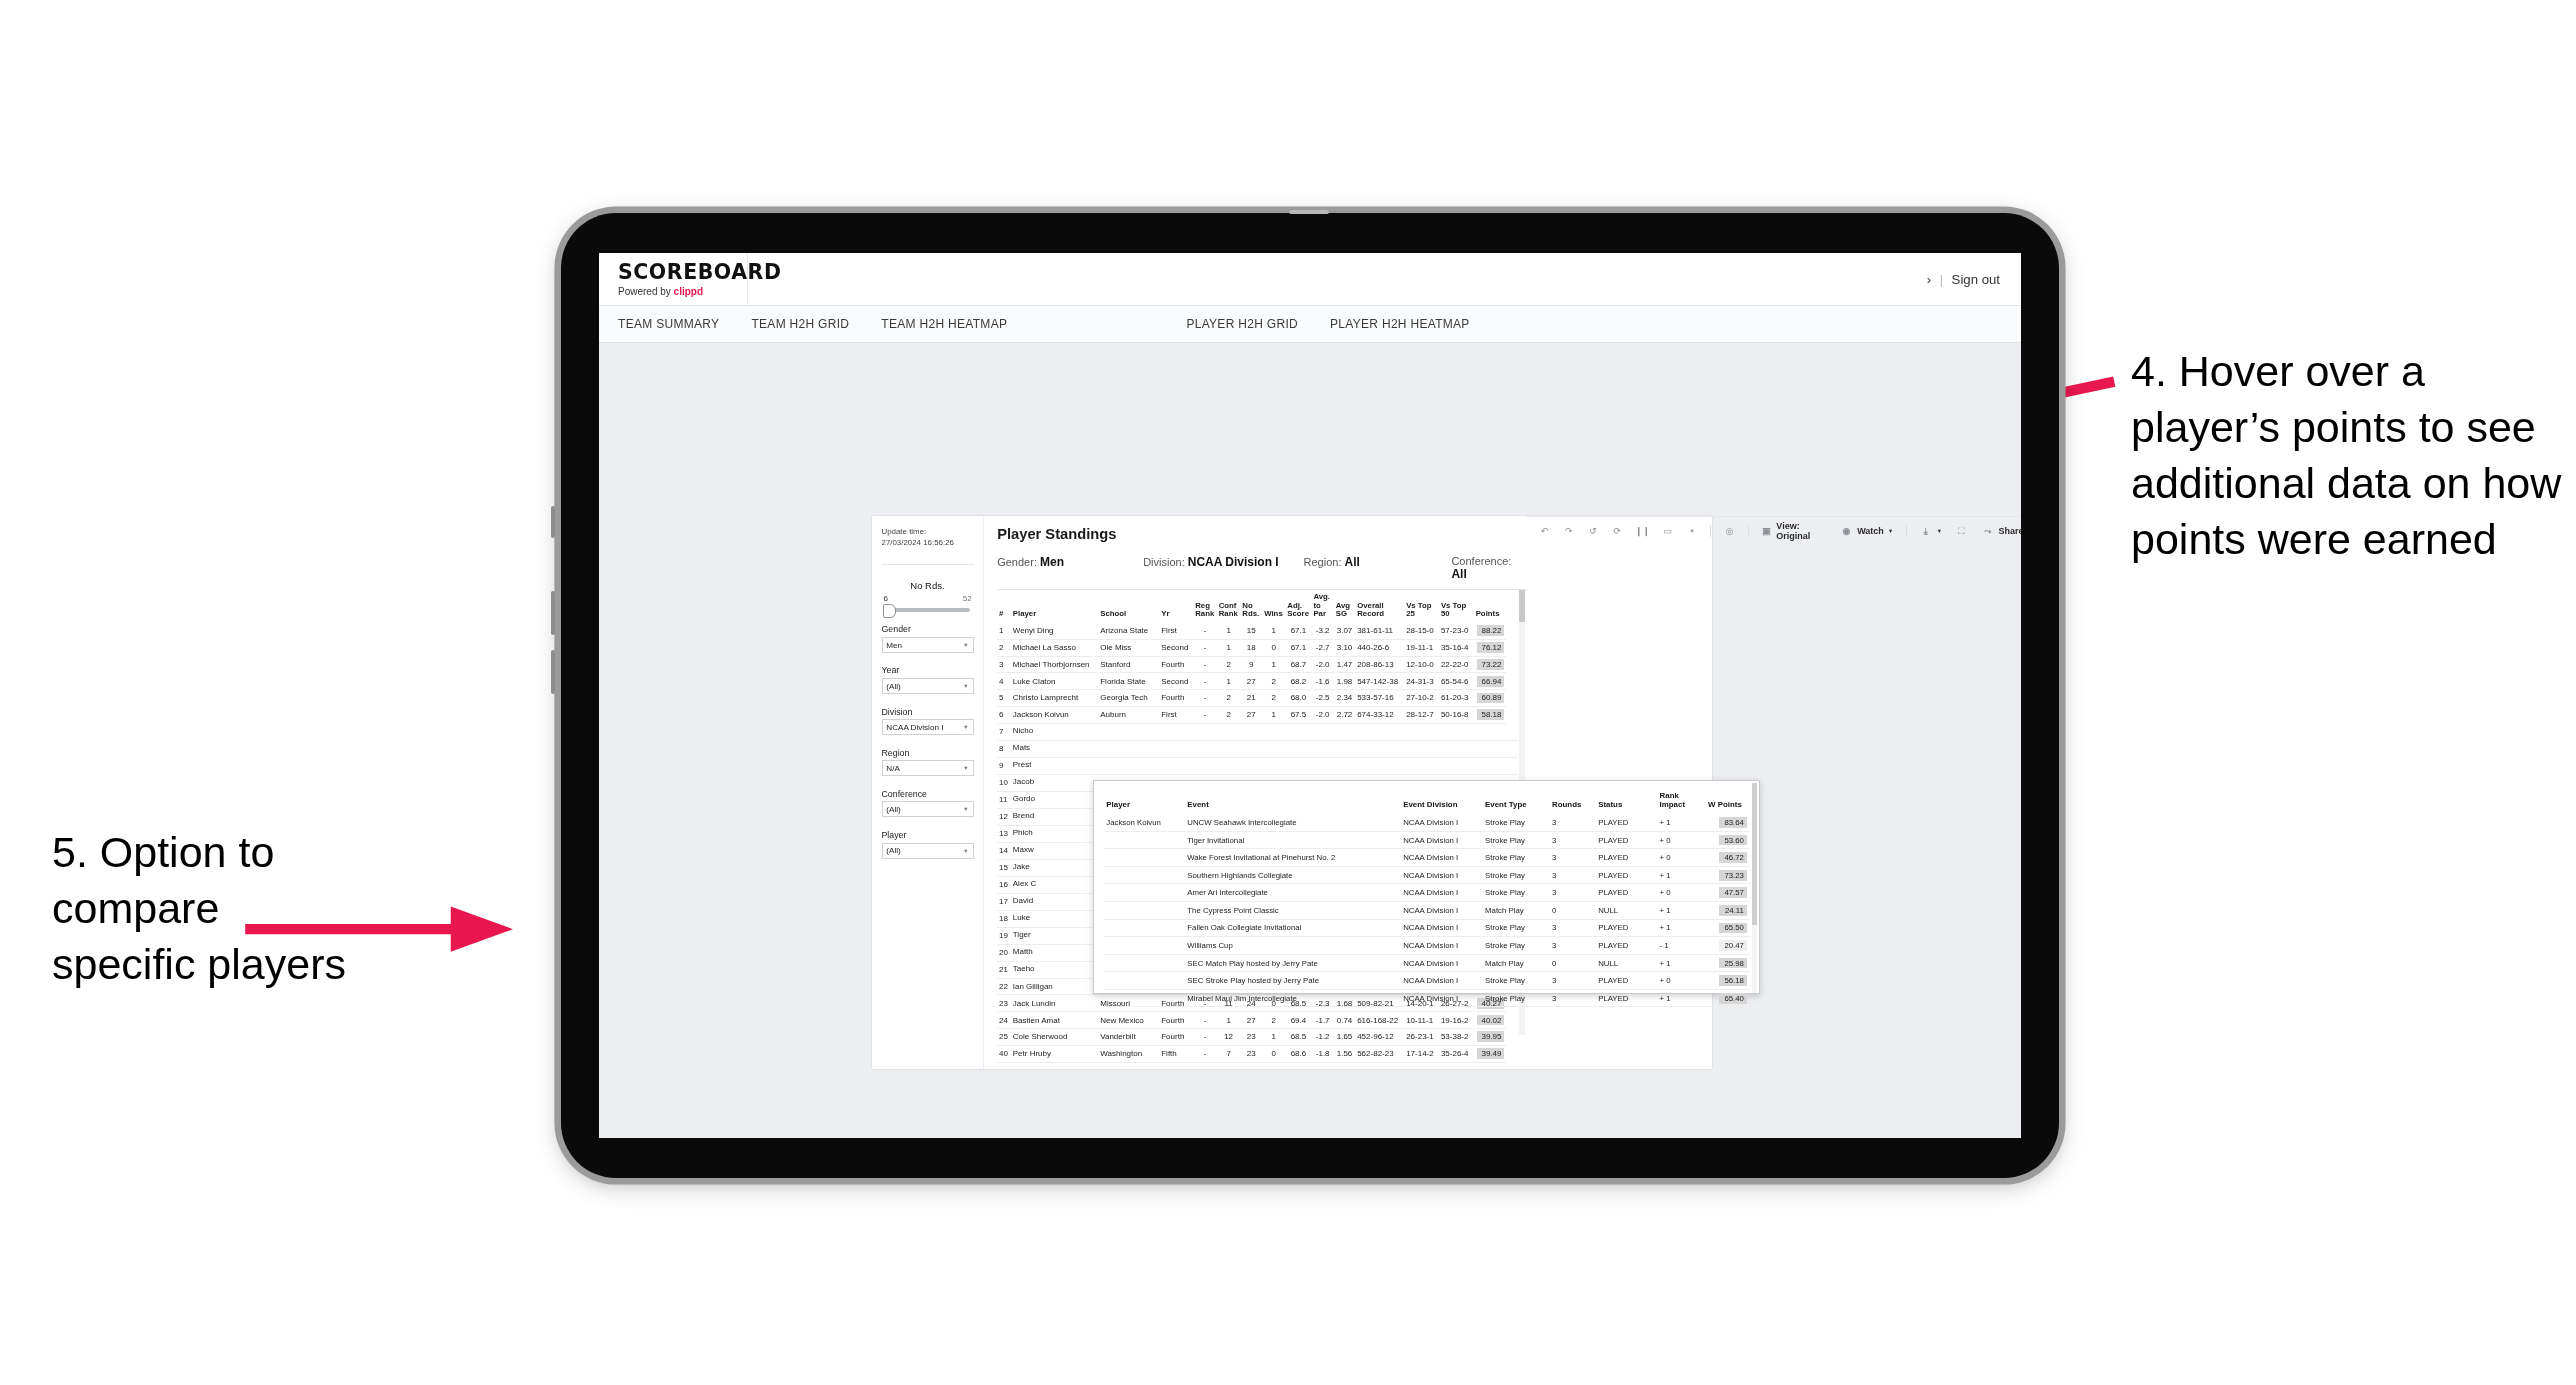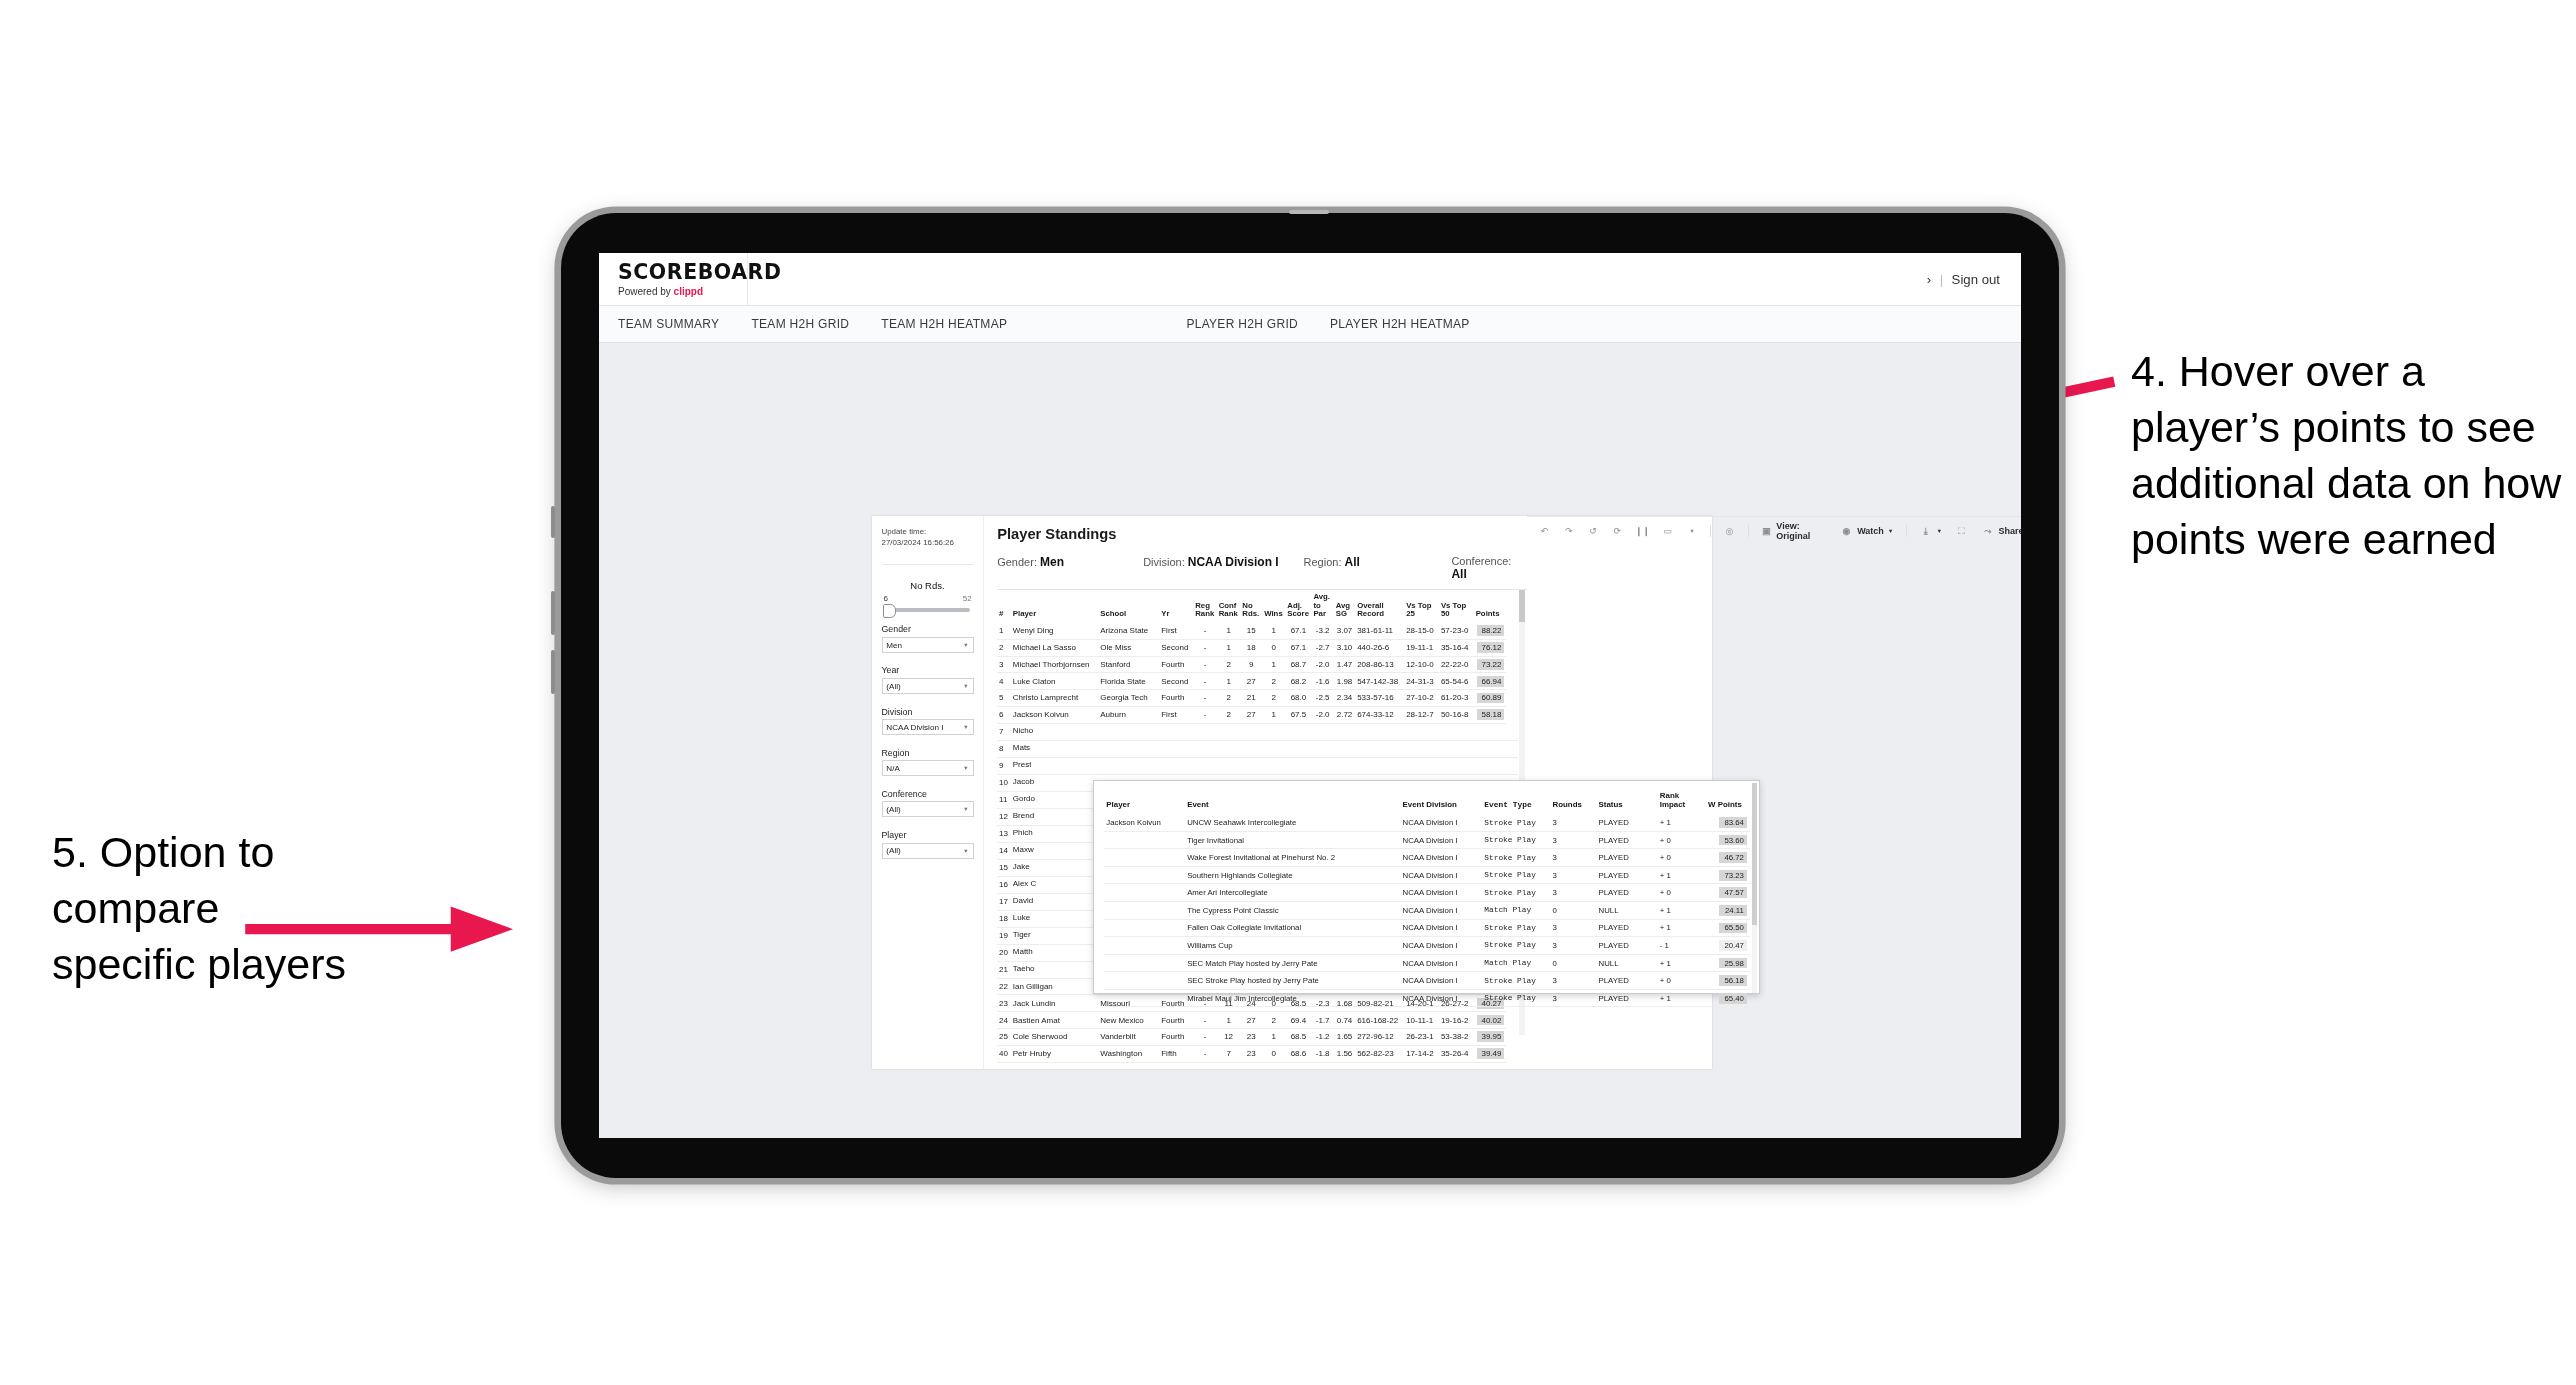--- a/index.html
+++ b/index.html
@@ -110,21 +110,21 @@
   #tooltip{position:absolute;left:109px;top:264px;width:667px;height:214px;
            background:#fff;border:0.9px solid #c9cbcf;box-shadow:0 1.9px 6.6px rgba(0,0,0,.18);
            z-index:20;box-sizing:border-box;padding:8.5px 9.5px 0 9.5px;}
   table.tt{border-collapse:collapse;width:100%;font-size:7.8px;color:#222;}
   table.tt th{font-weight:700;font-size:7.9px;text-align:left;vertical-align:bottom;
               padding:1.9px 2.8px 4.7px 2.8px;line-height:1.15;color:#141414;}
   table.tt td{padding:2.9px 2.8px;border-bottom:0.9px solid #ededed;white-space:nowrap;}
   .tt-player{width:78px;}
   .tt-event{width:218px;}
   .tt-div{width:79px;}
-  .tt-type{width:64px;font-family:Liberation Mono, monospace;}
+  .tt-type{width:64px;}
   .tt-rounds{width:42px;}
   .tt-status{width:59px;}
   .tt-rank{width:45px;}
   .tt-wp{width:40px;text-align:right;}
   #tt-scroll{position:absolute;right:1.9px;top:1.9px;width:4.7px;height:210px;background:#f4f4f4;}
   #tt-scroll i{position:absolute;left:0;top:0;width:4.7px;height:142px;background:#cfcfcf;display:block;}
 
   
   #viz-scroll{position:absolute;right:1.9px;top:74px;width:6.6px;height:445px;background:#f3f3f3;}
   #viz-scroll i{position:absolute;left:0;top:0;width:6.6px;height:32px;background:#c8c8c8;display:block;}
@@ -531,21 +531,21 @@
                       <td class="c-player">Cole Sherwood</td>
                       <td class="c-school">Vanderbilt</td>
                       <td class="c-yr">Fourth</td>
                       <td class="c-s">-</td>
                       <td class="c-s">12</td>
                       <td class="c-s">23</td>
                       <td class="c-s">1</td>
                       <td class="c-m">68.5</td>
                       <td class="c-m">-1.2</td>
                       <td class="c-m">1.65</td>
-                      <td class="c-rec">272-96-12</td>
+                      <td class="c-rec">452-96-12</td>
                       <td class="c-t">26-23-1</td>
                       <td class="c-t">53-38-2</td>
                       <td class="c-pts"><span class="ptsbox">39.95</span></td>
                     </tr>
                     <tr class="r">
                       <td class="c-num">40</td>
                       <td class="c-player">Petr Hruby</td>
                       <td class="c-school">Washington</td>
                       <td class="c-yr">Fifth</td>
                       <td class="c-s">-</td>

